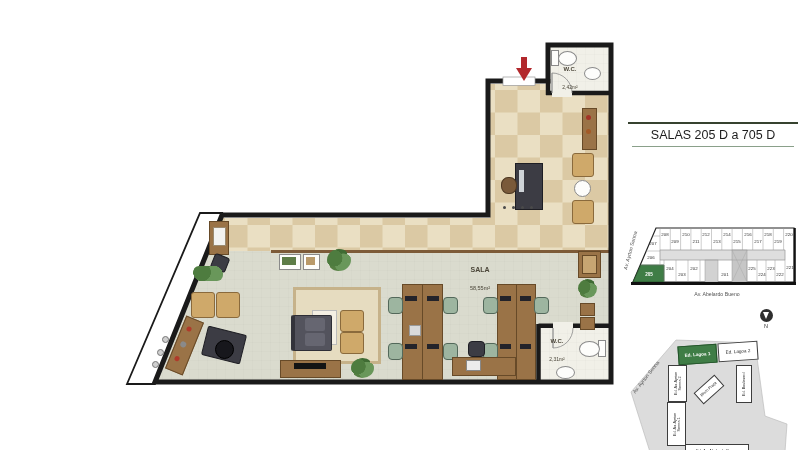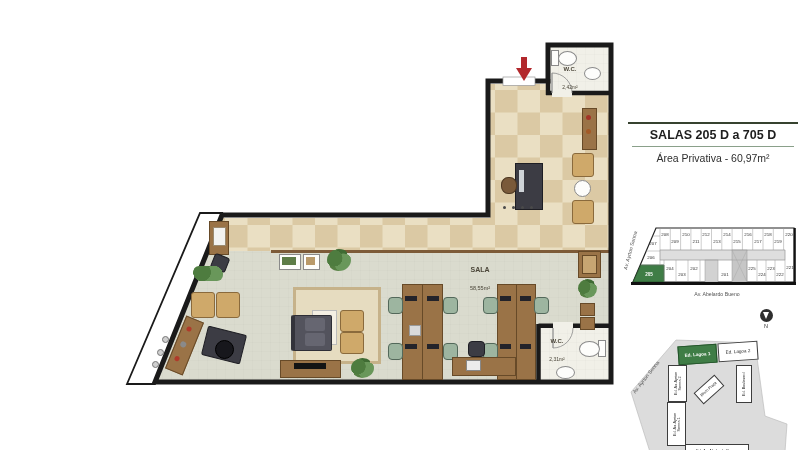--- a/index.html
+++ b/index.html
@@ -19,21 +19,21 @@
       radial-gradient(circle at 68% 62%, #69975a 0 42%, rgba(0,0,0,0) 44%),
       radial-gradient(circle at 55% 28%, #3f6b33 0 34%, rgba(0,0,0,0) 36%),
       radial-gradient(circle at 42% 70%, #557f42 0 36%, rgba(0,0,0,0) 38%);}
   .pot{background:#cfcfcf;border:1px solid #777;border-radius:50%;}
   .lbl{position:absolute;text-align:center;color:#4a4538;line-height:1.25;}
   .lbl b{display:block;}
   
   #titleblock{position:absolute;left:628px;top:122px;width:170px;text-align:center;color:#1d1d1d;}
   #titleblock .t1{font-weight:bold;font-size:13px;letter-spacing:.2px;padding-bottom:4px;}
   #titleblock .rule{height:2px;background:#36422f;margin:0 0 4px 0;}
-  #titleblock .t2{font-weight:bold;font-size:12.5px;padding-bottom:4px;}
+  #titleblock .t2{font-weight:normal;font-size:12.5px;padding-bottom:4px;}
   #titleblock .rule2{height:1px;background:#8aa08a;margin:0 4px 5px 4px;}
   #titleblock .t3{font-size:10.5px;color:#2e2e2e;}
   
   #keyplan{position:absolute;left:605px;top:220px;width:195px;height:84px;}
   #keyplan svg{position:absolute;left:0;top:0;}
   .kp-num{font-size:4.4px;fill:#333;text-anchor:middle;}
   .kp-num-hl{font-size:4.6px;fill:#fff;font-weight:bold;text-anchor:middle;}
   .kp-street{font-size:5.2px;fill:#555;}
   
   #compass{position:absolute;left:753px;top:309px;width:26px;text-align:center;}
@@ -225,21 +225,20 @@
   </div>
   <div class="lbl" style="left:540px;top:338px;width:34px;">
     <b style="font-size:6px;">W.C.</b>
     <span style="font-size:5px;">2,31m²</span>
   </div>
 
   <div id="titleblock">
     <div class="rule"></div>
     <div class="t2">SALAS 205 D a 705 D</div>
     <div class="rule2"></div>
-    <div class="t3">Área Privativa - 60,97m²</div>
   </div>
 
   <div id="keyplan">
     <svg width="195" height="84" viewBox="0 0 195 84" style="font-family:'Liberation Sans',sans-serif;">
 
       <polygon points="51,8 189,8 189,62 28,62" fill="#ffffff" stroke="#222" stroke-width="1.2"></polygon>
 
       <rect x="55" y="30" width="125" height="10" fill="#dedede" stroke="#aaa" stroke-width="0.4"></rect>
 
       <rect x="100" y="40" width="13" height="22" fill="#d2d2d2" stroke="#999" stroke-width="0.5"></rect>

